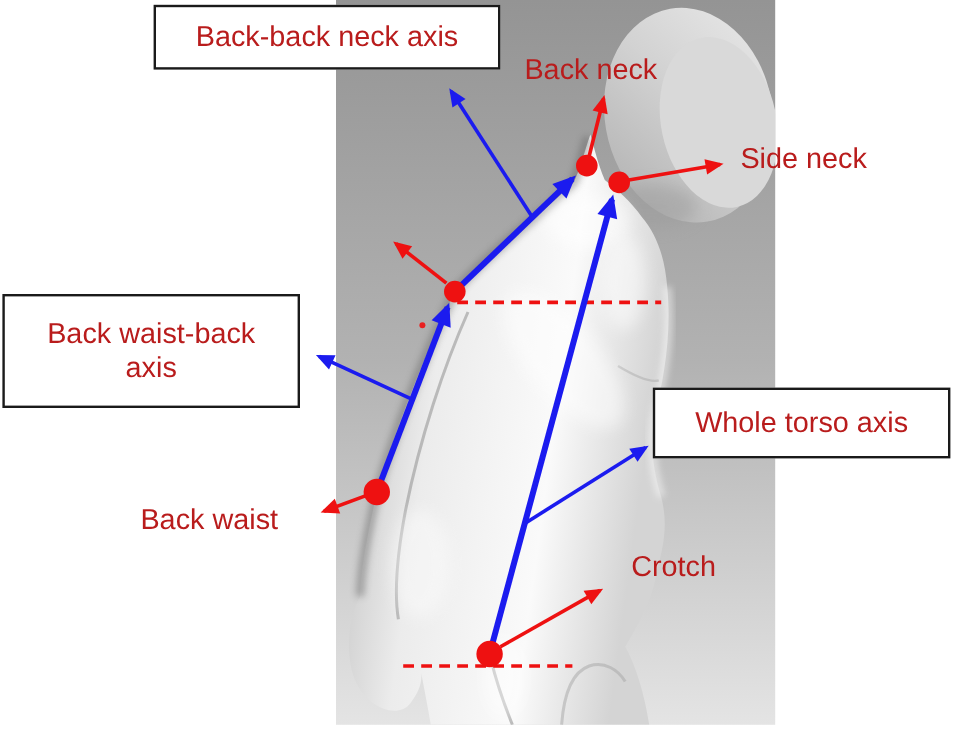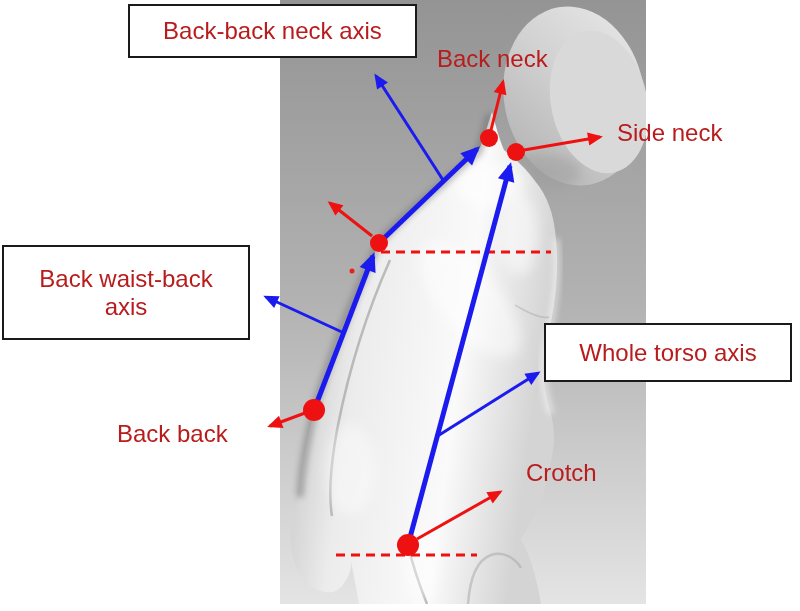--- a/index.html
+++ b/index.html
@@ -166,17 +166,17 @@
 
 <div class="lbl boxed" id="label-whole-torso-axis">
   <span>Whole torso axis</span>
 </div>
 
 <div class="lbl boxed" id="label-back-waist-back-axis">
   <span>Back waist-back</span>
   <span>axis</span>
 </div>
 
-<div class="lbl" id="label-back-waist">Back back</div>
+<div class="lbl" id="label-back-waist">Back waist</div>
 
 <div class="lbl" id="label-crotch">Crotch</div>
 
 </div>
 
 </body></html>

